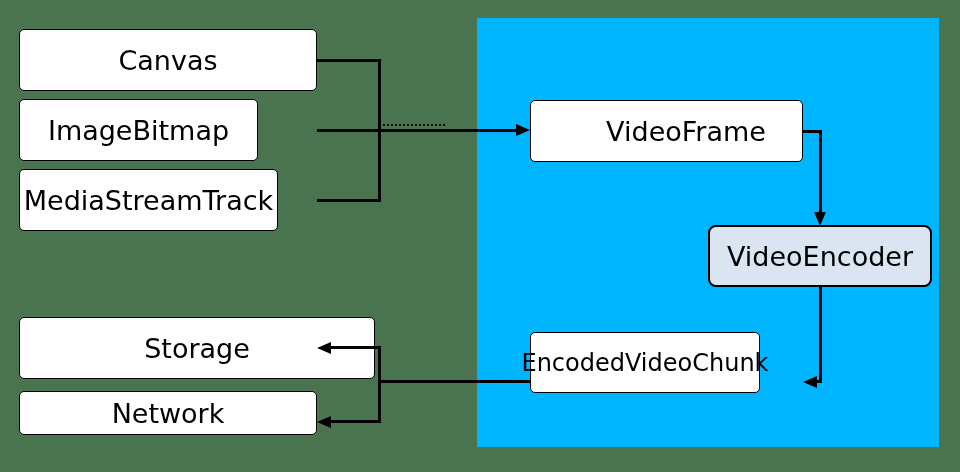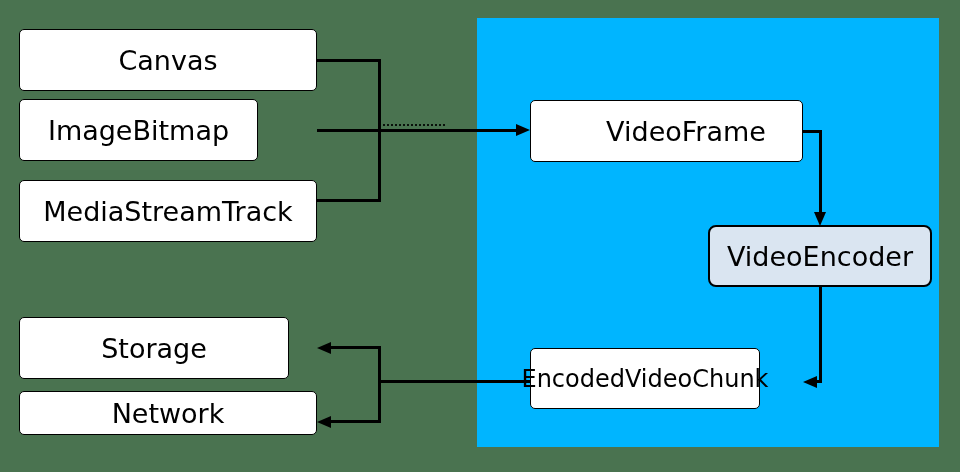--- a/index.html
+++ b/index.html
@@ -69,28 +69,28 @@
 </style>
 </head>
 <body>
 
 <div class="stage">
 
   <div class="panel"></div>
 
   <div class="node" style="left:19px; top:29px; width:298px; height:62px;">Canvas</div>
   <div class="node" style="left:19px; top:99px; width:239px; height:62px;">ImageBitmap</div>
-  <div class="node" style="left:19px; top:169px; width:298px; height:62px;margin-top:11px;">MediaStreamTrack</div>
+  <div class="node" style="left:19px; top:169px; width:259px; height:62px;">MediaStreamTrack</div>
 
-  <div class="node" style="left:19px; top:317px; width:270px; height:62px;">Storage</div>
+  <div class="node" style="left:19px; top:317px; width:356px; height:62px;">Storage</div>
   <div class="node" style="left:19px; top:391px; width:298px; height:44px;">Network</div>
 
   <div class="node" style="left:530px; top:100px; width:273px; height:62px;padding-left:39px;">VideoFrame</div>
   <div class="node square" style="left:708px; top:225px; width:224px; height:62px;">VideoEncoder</div>
-  <div class="node small-text" style="left:530px; top:348px; width:230px; height:61px;">EncodedVideoChunk</div>
+  <div class="node small-text" style="left:530px; top:332px; width:230px; height:61px;">EncodedVideoChunk</div>
 
   <div class="wire" style="left:317px; top:59px;  width:64px;  height:3px;"></div>
   <div class="wire" style="left:317px; top:199px; width:64px;  height:3px;"></div>
   <div class="wire" style="left:378px; top:59px;  width:3px;   height:143px;"></div>
   <div class="wire" style="left:317px; top:129px; width:199px; height:3px;"></div>
   <div class="dotted" style="left:383px; top:124px; width:62px;"></div>
   <div class="arrow right" style="left:516px; top:124px;"></div>
 
   <div class="wire" style="left:803px; top:130px; width:19px; height:3px;"></div>
   <div class="wire" style="left:819px; top:130px; width:3px;  height:82px;"></div>

